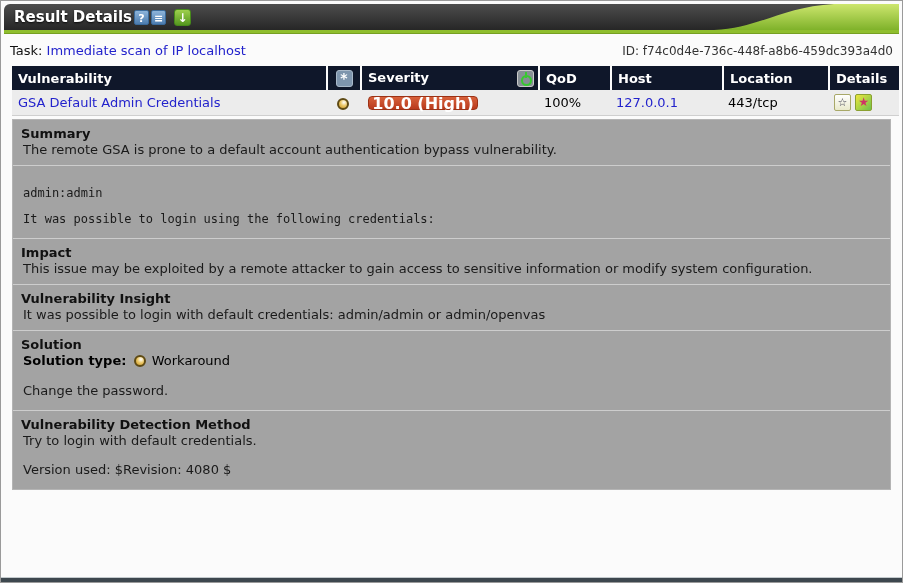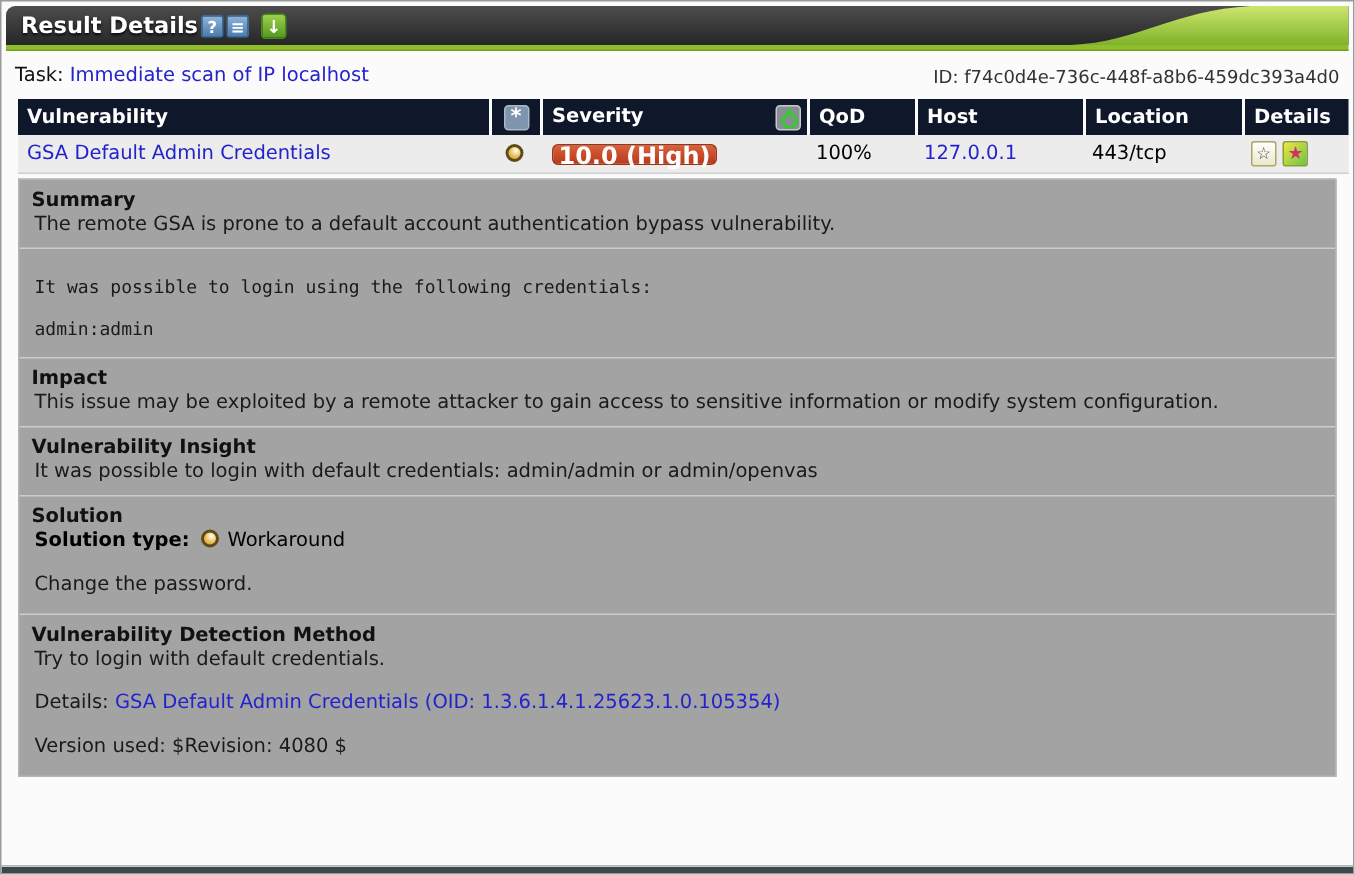--- a/index.html
+++ b/index.html
@@ -208,22 +208,22 @@
       </table>
 
     <div class="sections">
 
       <div class="section pb8">
         <div class="section-title">Summary</div>
         <div class="section-body">The remote GSA is prone to a default account authentication bypass vulnerability.</div>
       </div>
 
       <div class="section pb12">
+        <div class="mono-line mt14">admin:admin</div>
         <div class="mono-line mt12">It was possible to login using the following credentials:</div>
-        <div class="mono-line mt14">admin:admin</div>
       </div>
 
       <div class="section pb8">
         <div class="section-title">Impact</div>
         <div class="section-body">This issue may be exploited by a remote attacker to gain access to sensitive information or modify system configuration.</div>
       </div>
 
       <div class="section pb8">
         <div class="section-title">Vulnerability Insight</div>
         <div class="section-body">It was possible to login with default credentials: admin/admin or admin/openvas</div>
@@ -235,24 +235,20 @@
           <b>Solution type:</b>
           <span class="workaround-icon" style="margin:0 2px 2px 3px;"></span>
           <span>Workaround</span>
         </div>
         <div class="section-body mt14">Change the password.</div>
       </div>
 
       <div class="section pb12">
         <div class="section-title">Vulnerability Detection Method</div>
         <div class="section-body">Try to login with default credentials.</div>
-        <div class="section-body mt14">
-          <span>Details:</span>
-          <a class="lnk" href="#">GSA Default Admin Credentials (OID: 1.3.6.1.4.1.25623.1.0.105354)</a>
-        </div>
         <div class="section-body mt14">Version used: $Revision: 4080 $</div>
       </div>
 
     </div>
   </div>
 
   <div class="bottom-bar"></div>
 </div>
 
 </body></html>

